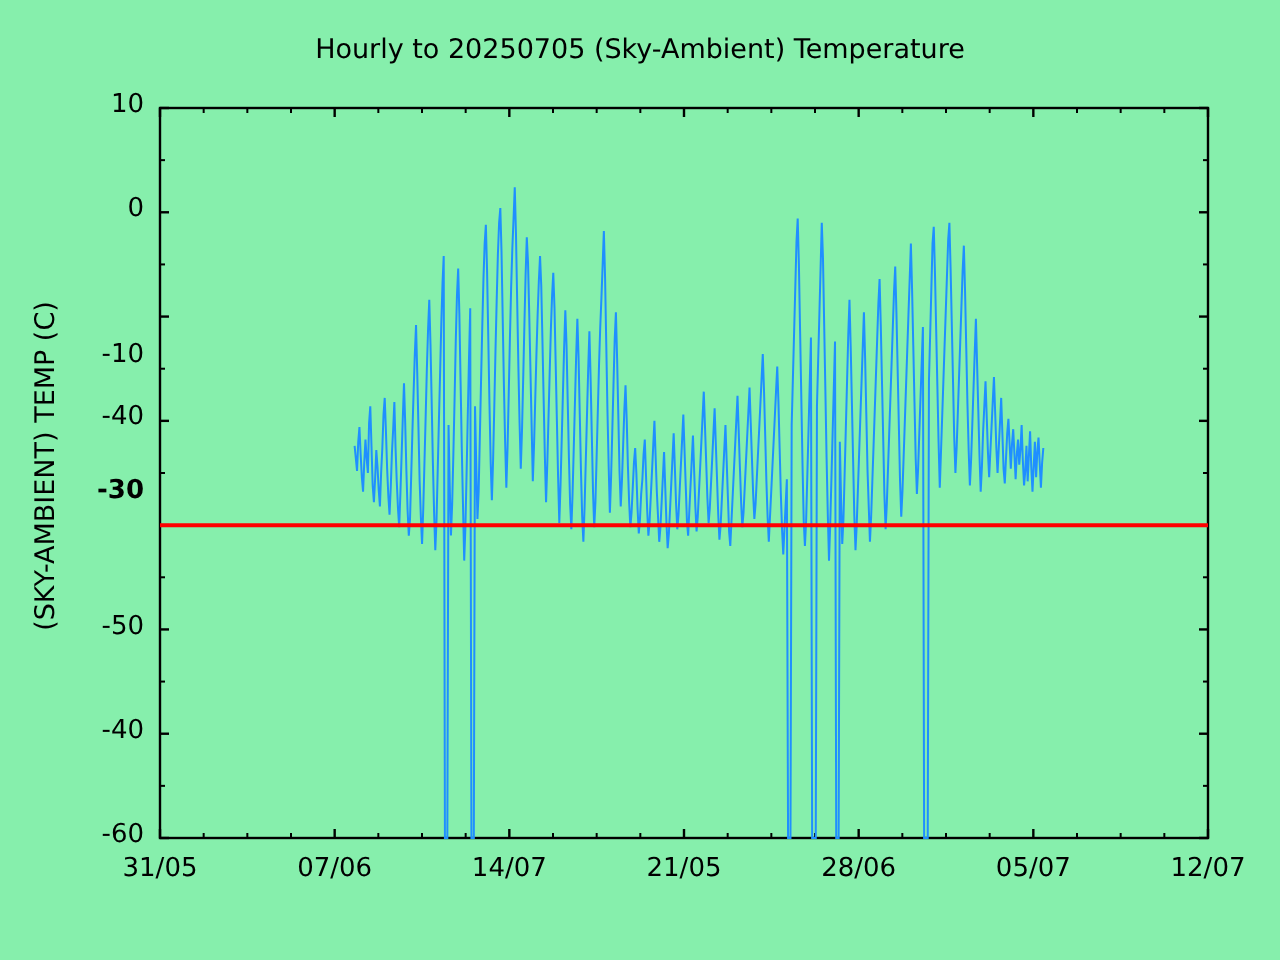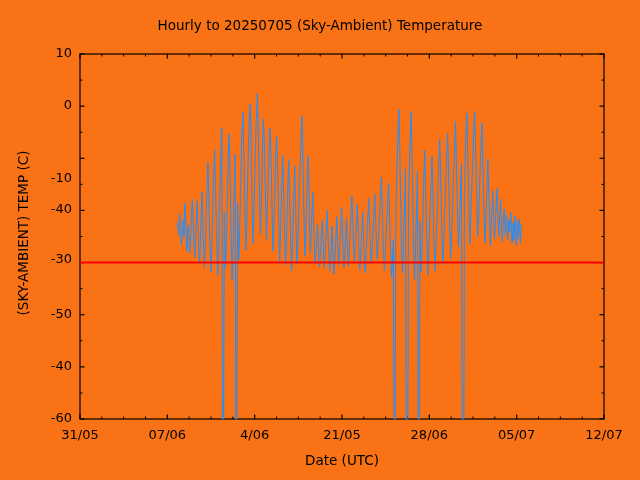--- a/index.html
+++ b/index.html
@@ -10,21 +10,21 @@
   body {
     width: 640px;
     height: 480px;
     font-family: "DejaVu Sans", sans-serif;
     overflow: hidden;
   }
   #figure {
     position: relative;
     width: 640px;
     height: 480px;
-    background: #f97316;
+    background: #86efac;
   }
   #chart-title {
     position: absolute;
     left: 0;
     top: 17px;
     width: 640px;
     text-align: center;
     font-size: 13.5px;
     color: #000000;
     font-family: "DejaVu Sans", sans-serif;
@@ -74,21 +74,20 @@
 </style>
 </head>
 <body>
 
 <div id="figure">
 
   <div id="chart-title">Hourly to 20250705 (Sky-Ambient) Temperature</div>
 
   <div id="ylabel">(SKY-AMBIENT) TEMP (C)</div>
 
-  <div id="xlabel">Date (UTC)</div>
 
   <svg id="plot-svg" width="640" height="480">
     <g id="axes-frame">
         <rect x="80" y="54" width="524" height="365" fill="none" stroke="#000000" stroke-width="1.2"></rect>
       </g>
     <g id="ticks-group">
         <line x1="80" y1="54" x2="84.5" y2="54" stroke="#000" stroke-width="1.2"></line>
         <line x1="604" y1="54" x2="599.5" y2="54" stroke="#000" stroke-width="1.2"></line>
         <line x1="80" y1="106.14285714285714" x2="84.5" y2="106.14285714285714" stroke="#000" stroke-width="1.2"></line>
         <line x1="604" y1="106.14285714285714" x2="599.5" y2="106.14285714285714" stroke="#000" stroke-width="1.2"></line>
@@ -175,28 +174,28 @@
     <g id="reflines-group">
         <line x1="80" y1="262.57142857142856" x2="604" y2="262.57142857142856" stroke="#ff0000" stroke-width="2"></line>
       </g>
   </svg>
 
   <div id="ytick-labels">
       <div class="tick-label-y" style="left: 14px; width: 58px; top: 45px;">10</div>
       <div class="tick-label-y" style="left: 14px; width: 58px; top: 97.1429px;">0</div>
       <div class="tick-label-y" style="left: 14px; width: 58px; top: 149.286px; margin-top: 21px;">-10</div>
       <div class="tick-label-y" style="left: 14px; width: 58px; top: 201.429px;">-40</div>
-      <div class="tick-label-y" style="left: 14px; width: 58px; top: 251px;">-30</div>
+      <div class="tick-label-y" style="left: 14px; width: 58px; top: 238px; font-weight: bold;">-30</div>
       <div class="tick-label-y" style="left: 14px; width: 58px; top: 305.714px;">-50</div>
       <div class="tick-label-y" style="left: 14px; width: 58px; top: 357.857px;">-40</div>
       <div class="tick-label-y" style="left: 14px; width: 58px; top: 410px;">-60</div>
     </div>
   <div id="xtick-labels">
       <div class="tick-label-x" style="left: 35px; width: 90px; top: 427px;">31/05</div>
       <div class="tick-label-x" style="left: 122.333px; width: 90px; top: 427px;">07/06</div>
-      <div class="tick-label-x" style="left: 209.667px; width: 90px; top: 427px;">4/06</div>
+      <div class="tick-label-x" style="left: 209.667px; width: 90px; top: 427px;">14/07</div>
       <div class="tick-label-x" style="left: 297px; width: 90px; top: 427px;">21/05</div>
       <div class="tick-label-x" style="left: 384.333px; width: 90px; top: 427px;">28/06</div>
       <div class="tick-label-x" style="left: 471.667px; width: 90px; top: 427px;">05/07</div>
       <div class="tick-label-x" style="left: 559px; width: 90px; top: 427px;">12/07</div>
     </div>
 
 </div>
 
 </body></html>

